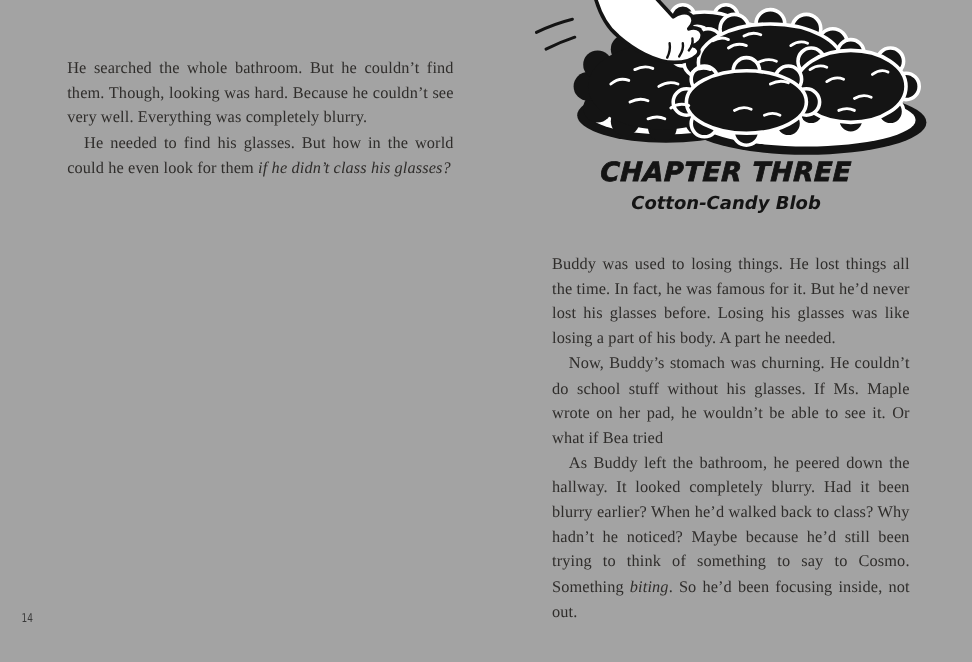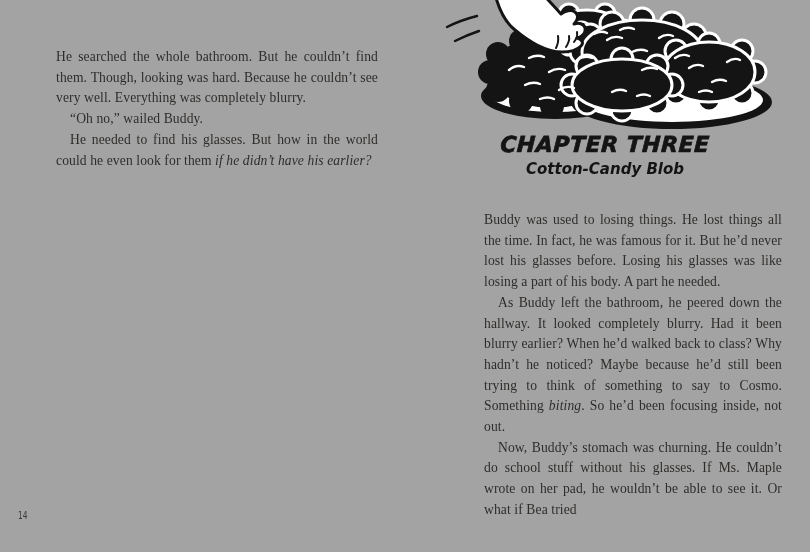--- a/index.html
+++ b/index.html
@@ -5,21 +5,21 @@
   * { margin:0; padding:0; box-sizing:border-box; }
   html, body { width:810px; height:552px; background:#ffffff; overflow:hidden; }
   .spread {
     position:relative; width:810px; height:552px; background:#a3a3a3;
     font-family:"Liberation Serif", serif; color:#2f2d2b;
   }
   .text-block { position:absolute; text-align:justify; font-size:13.6px; line-height:20.7px; letter-spacing:0.1px; }
   .text-block p { margin:0; }
   .text-block p.indent { text-indent:14px; }
   .left-text  { left:56px;  top:47px;  width:322px; }
-  .right-text { left:484px; top:210px; width:298px; }
+  .right-text { left:460px; top:210px; width:298px; }
   em { font-style:italic; }
 
   .chapter-heading {
     position:absolute; left:437px; top:132px; width:336px; text-align:center;
     font-family:"DejaVu Sans", sans-serif; font-weight:bold; font-style:italic;
     font-size:22px; letter-spacing:0.5px; color:#141414;
     -webkit-text-stroke:0.7px #141414; transform:skewX(-3deg);
   }
   .chapter-title {
     position:absolute; left:437px; top:160px; width:336px; text-align:center;
@@ -34,22 +34,21 @@
   }
 </style>
 </head>
 <body>
 
 <div class="spread">
 
   <div>
     <div class="text-block left-text">
       <p><span>He searched the whole bathroom. But he couldn’t find them. Though, looking was hard. Because he couldn’t see very well. Everything was completely blurry.</span></p>
-      <p class="indent"><span>“Oh no,” wailed Buddy.</span></p>
-      <p class="indent"><span>He needed to find his glasses. But how in the world could he even look for them </span><em>if he didn’t have his earlier?</em></p>
+      <p class="indent"><span>He needed to find his glasses. But how in the world could he even look for them </span><em>if he didn’t class his glasses?</em></p>
     </div>
     <div class="page-number">14</div>
   </div>
 
   <div>
 
     <svg class="illustration" viewBox="0 0 336 134" aria-hidden="true">
 
       <g stroke="#141414" stroke-width="2.5" stroke-linecap="round" fill="none">
         <path d="M10,27 Q24,20 40,16"></path>
@@ -164,18 +163,18 @@
             <path d="M137,42 q4,-5 3,-10"></path>
         </g>
       </g>
     </svg>
 
     <div class="chapter-heading">CHAPTER THREE</div>
     <div class="chapter-title">Cotton-Candy Blob</div>
 
     <div class="text-block right-text">
       <p><span>Buddy was used to losing things. He lost things all the time. In fact, he was famous for it. But he’d never lost his glasses before. Losing his glasses was like losing a part of his body. A part he needed.</span></p>
+      <p class="indent"><span>Now, Buddy’s stomach was churning. He couldn’t do school stuff without his glasses. If Ms. Maple wrote on her pad, he wouldn’t be able to see it. Or what if Bea tried</span></p>
       <p class="indent"><span>As Buddy left the bathroom, he peered down the hallway. It looked completely blurry. Had it been blurry earlier? When he’d walked back to class? Why hadn’t he noticed? Maybe because he’d still been trying to think of something to say to Cosmo. Something </span><em>biting</em><span>. So he’d been focusing inside, not out.</span></p>
-      <p class="indent"><span>Now, Buddy’s stomach was churning. He couldn’t do school stuff without his glasses. If Ms. Maple wrote on her pad, he wouldn’t be able to see it. Or what if Bea tried</span></p>
     </div>
   </div>
 
 </div>
 
 </body></html>

